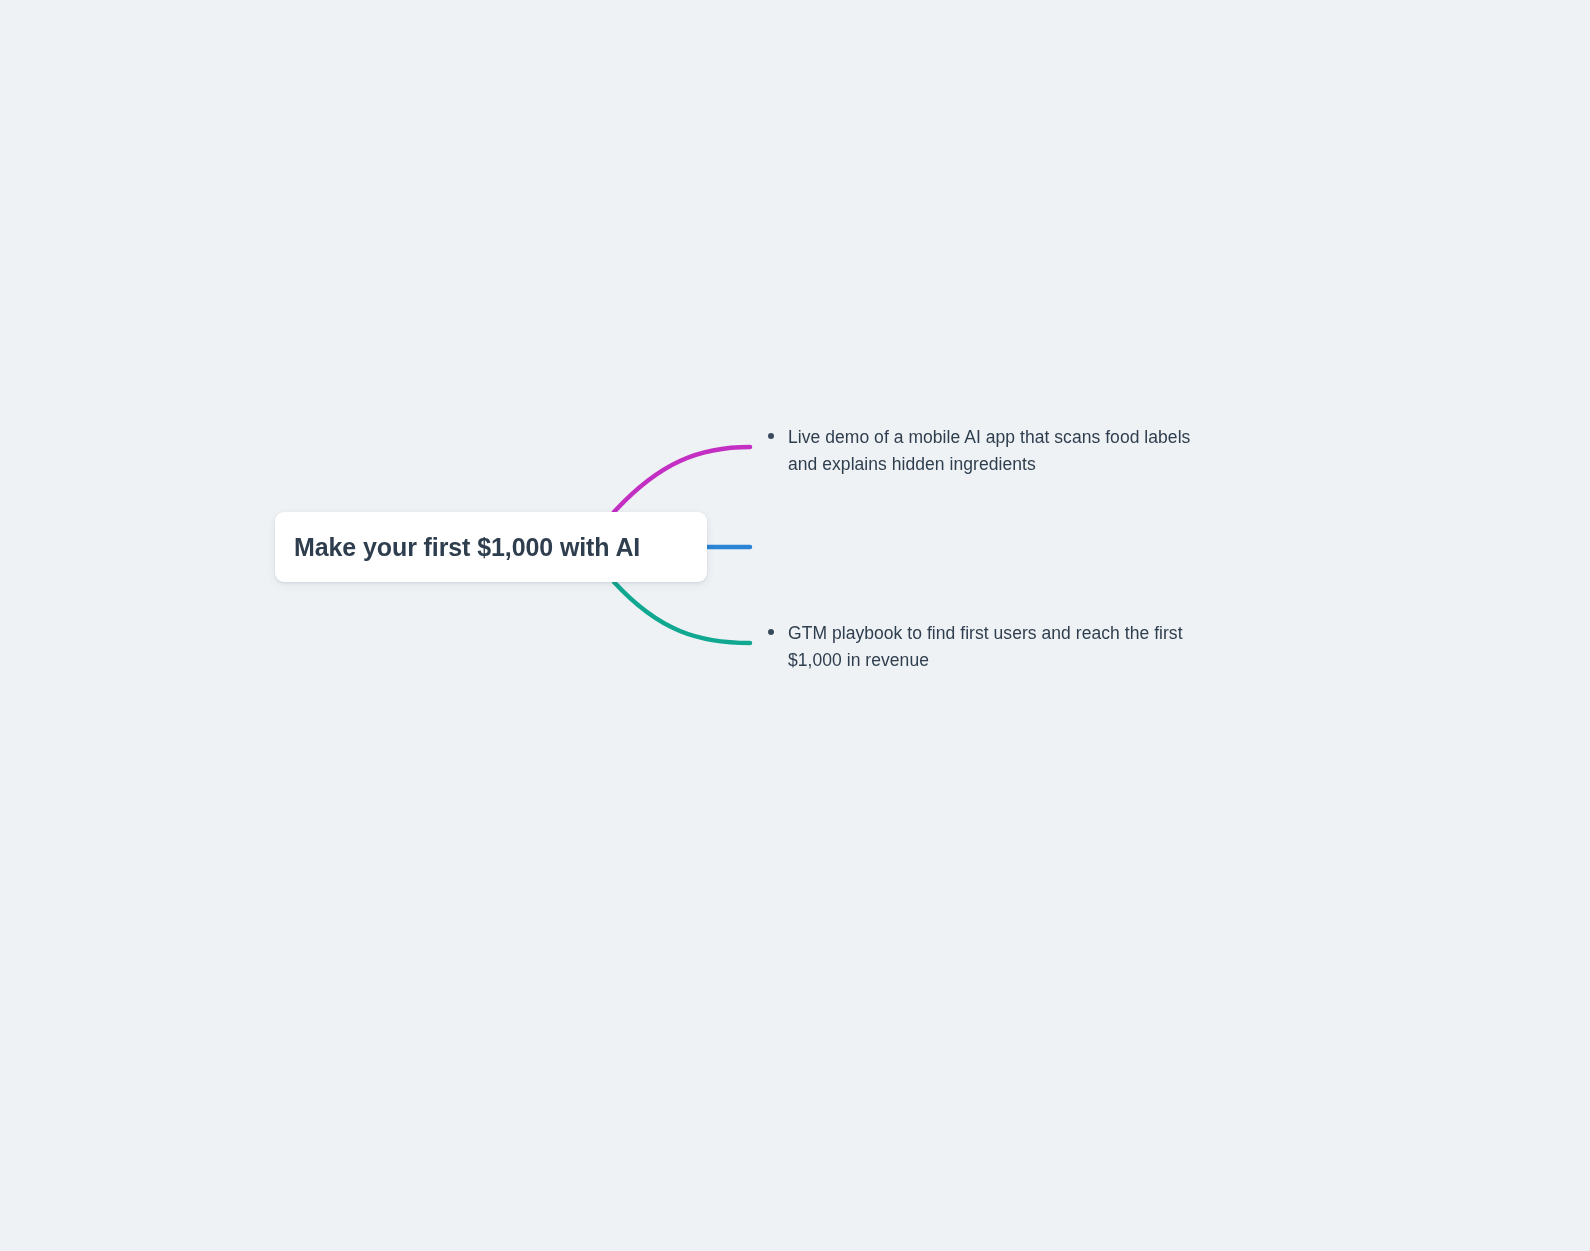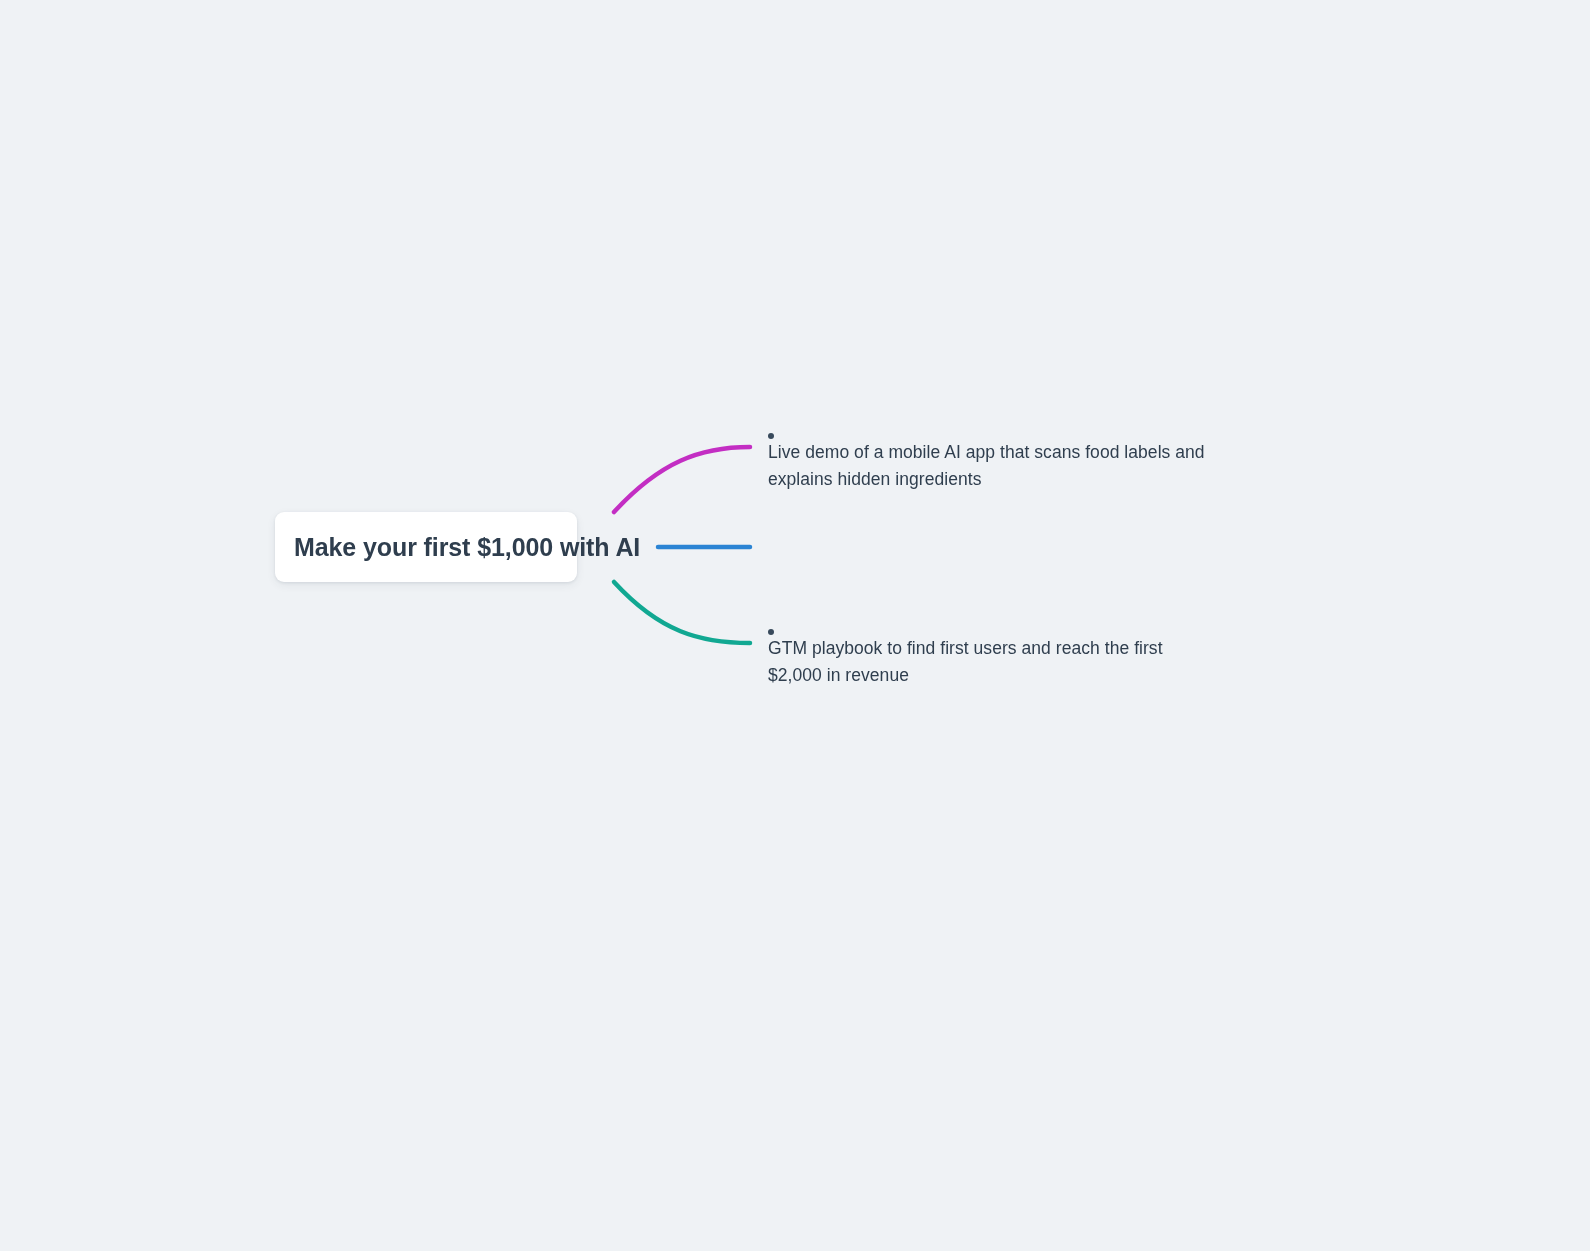--- a/index.html
+++ b/index.html
@@ -28,21 +28,21 @@
     width: 1590px;
     height: 1251px;
     pointer-events: none;
   }
 
   
   #root-node {
     position: absolute;
     left: 275px;
     top: 512px;
-    width: 302px;
+    width: 432px;
     height: 70px;
     background: #ffffff;
     border-radius: 9px;
     box-shadow: 0 1px 3px rgba(40, 55, 75, 0.10),
                 0 3px 10px rgba(40, 55, 75, 0.07);
     display: flex;
     align-items: center;
     box-sizing: border-box;
     padding: 0 18px 0 19px;
     z-index: 3;
@@ -56,21 +56,20 @@
     white-space: nowrap;
   }
 
   
   .branch-item {
     position: absolute;
     display: flex;
     align-items: flex-start;
     width: 440px;
     z-index: 2;
-    flex-direction: column;
   }
   .branch-bullet {
     width: 6px;
     height: 6px;
     border-radius: 50%;
     background: #384a5c;
     flex: 0 0 auto;
     margin-top: 9px;
     margin-right: 14px;
   }
@@ -102,16 +101,16 @@
   </div>
 
   <div id="branch-item-0" class="branch-item">
     <span class="branch-bullet" style="background: rgb(56, 74, 92);"></span>
     <span class="branch-text">Live demo of a mobile AI app that scans food labels and explains hidden ingredients</span>
   </div>
 
 
   <div id="branch-item-2" class="branch-item">
     <span class="branch-bullet" style="background: rgb(56, 74, 92);"></span>
-    <span class="branch-text">GTM playbook to find first users and reach the first $2,000 in revenue</span>
+    <span class="branch-text">GTM playbook to find first users and reach the first $1,000 in revenue</span>
   </div>
 
 </div>
 
 </body></html>

